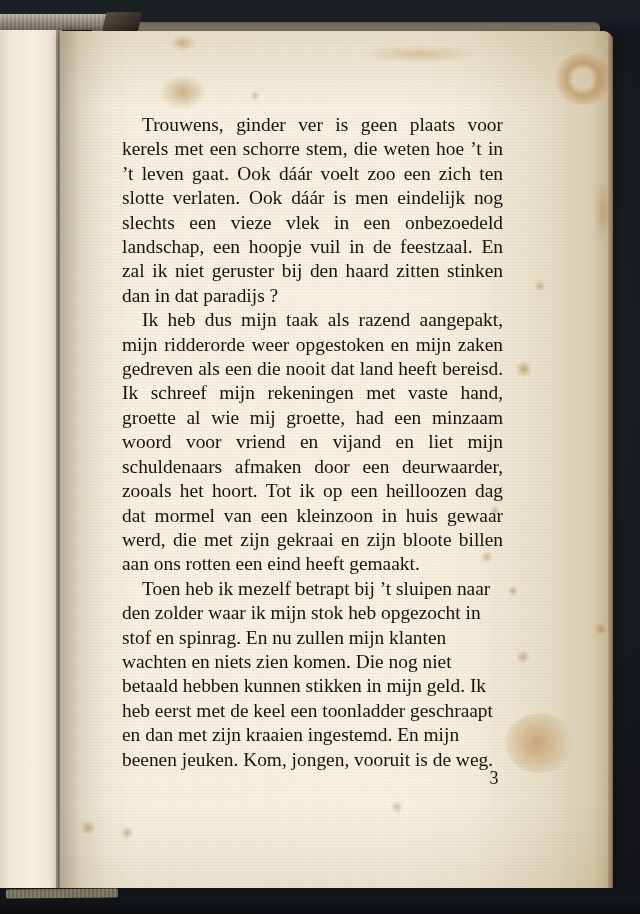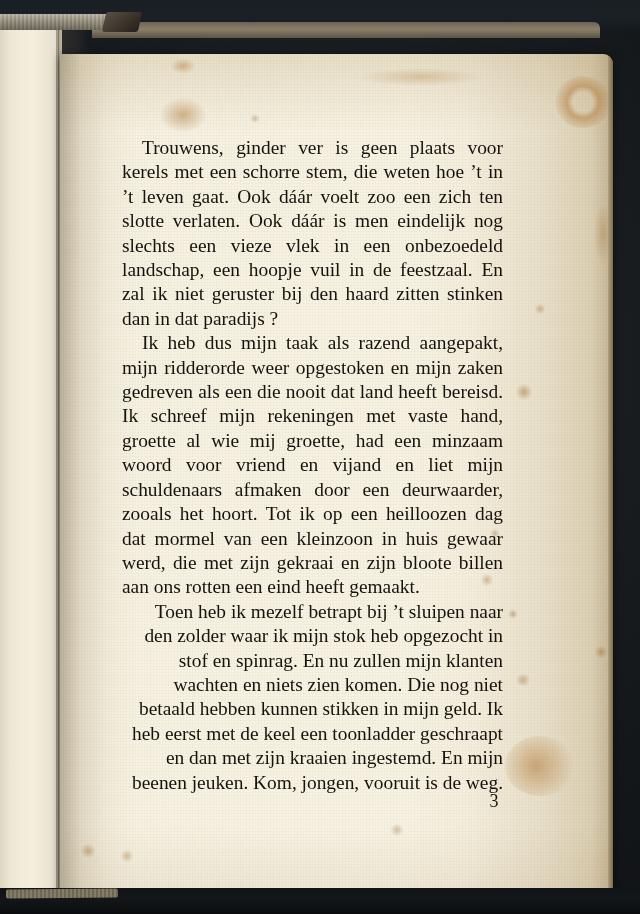--- a/index.html
+++ b/index.html
@@ -151,21 +151,20 @@
     border-radius: 0 10px 3px 0;
     background:
       linear-gradient(90deg,
         #efe9d7 0%,
         #f6f1e1 10%,
         #f7f2e2 62%,
         #f0e9d6 88%,
         #e3d9c0 100%);
     box-shadow: 0 2px 10px rgba(0,0,0,.55);
     overflow: hidden;
-    margin-top: 23px;
   }
 
   
   .grain {
     position: absolute;
     inset: 0;
     pointer-events: none;
     opacity: .55;
     background-image:
       repeating-linear-gradient(0deg, rgba(120,104,72,.07) 0px, rgba(120,104,72,.07) 1px, rgba(255,255,255,0) 1px, rgba(255,255,255,0) 3px),
@@ -199,21 +198,21 @@
     line-height: 24.4px;
     text-align: justify;
     text-justify: inter-word;
     -webkit-font-smoothing: antialiased;
   }
   .textblock p {
     margin: 0;
     text-indent: 20px;
     hyphens: manual;
   }
-  .textblock p:last-of-type { text-align: right; }
+  .textblock p:last-of-type { text-align: left; }
 
   .folio {
     position: absolute;
     left: 425px;
     top: 737px;
     width: 18px;
     text-align: center;
     font-size: 18px;
     color: #1a150f;
   }

